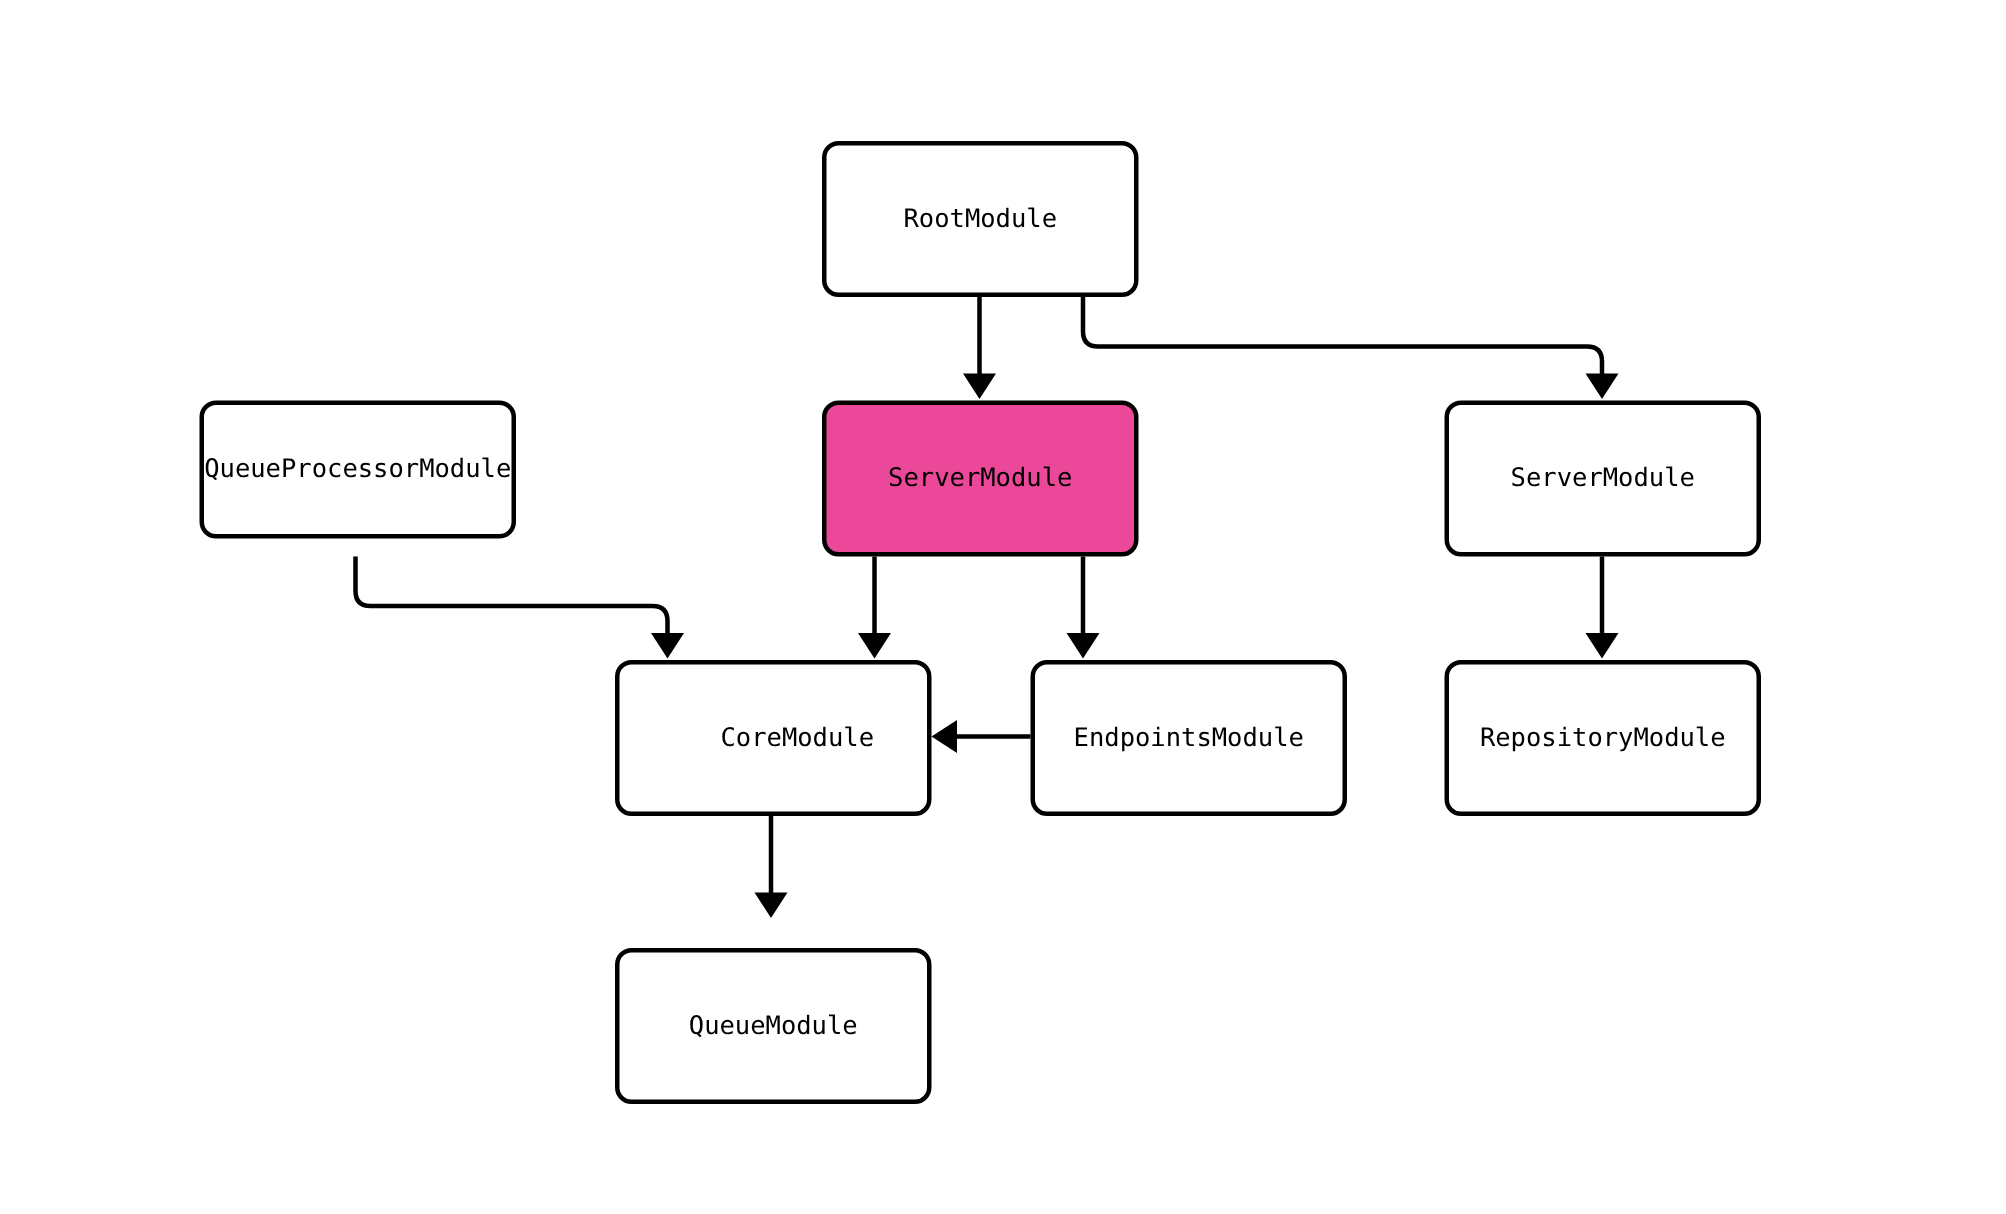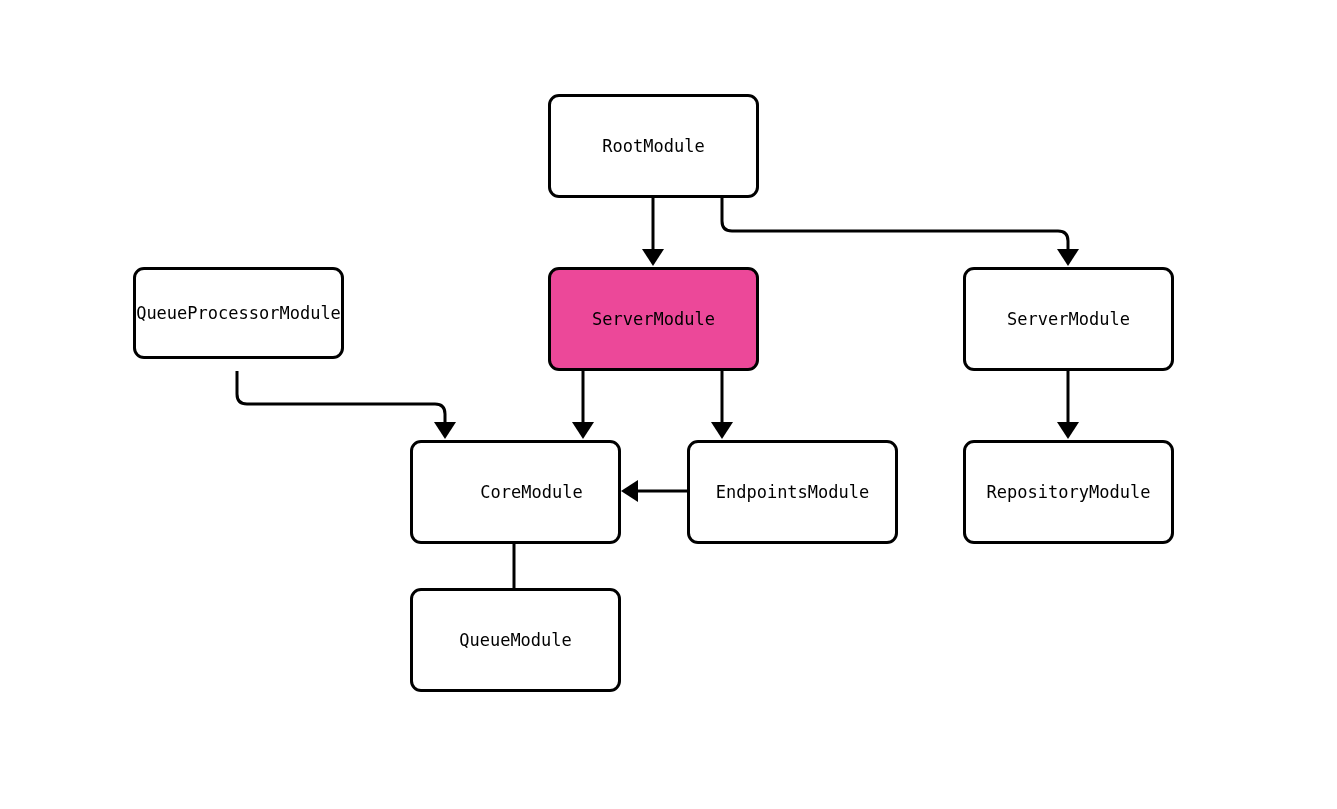--- a/index.html
+++ b/index.html
@@ -100,19 +100,19 @@
         <div class="node-label">Module</div>
       </div>
       <div class="node-box" style="left: 687px; top: 440px; width: 211px; height: 104px; background: rgb(255, 255, 255); border-color: rgb(0, 0, 0);">
         <div class="node-label">Endpoints</div>
         <div class="node-label">Module</div>
       </div>
       <div class="node-box" style="left: 963px; top: 440px; width: 211px; height: 104px; background: rgb(255, 255, 255); border-color: rgb(0, 0, 0);">
         <div class="node-label">Repository</div>
         <div class="node-label">Module</div>
       </div>
-      <div class="node-box" style="left: 410px; top: 588px; width: 211px; height: 104px; background: rgb(255, 255, 255); border-color: rgb(0, 0, 0);">
+      <div class="node-box" style="left: 410px; top: 632px; width: 211px; height: 104px; background: rgb(255, 255, 255); border-color: rgb(0, 0, 0);">
         <div class="node-label">Queue</div>
         <div class="node-label">Module</div>
       </div>
     </div>
 
 </div>
 
 </body></html>

